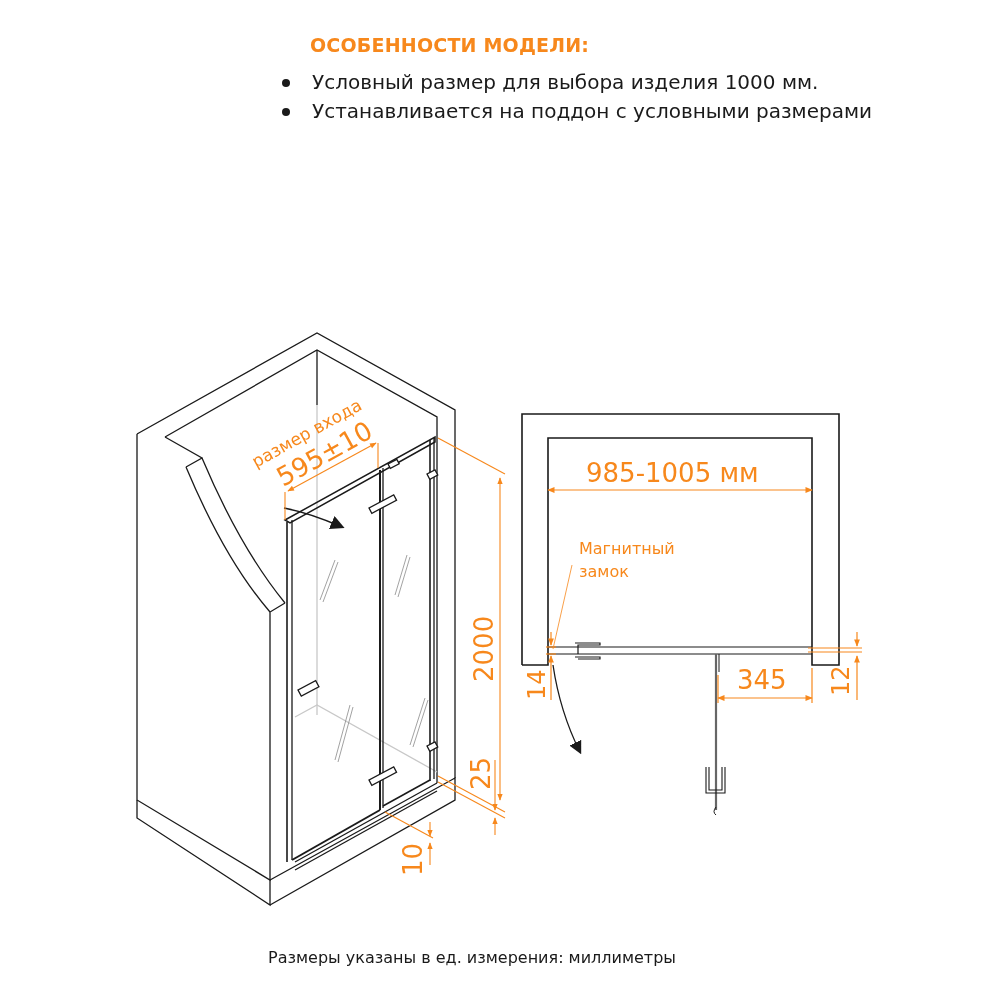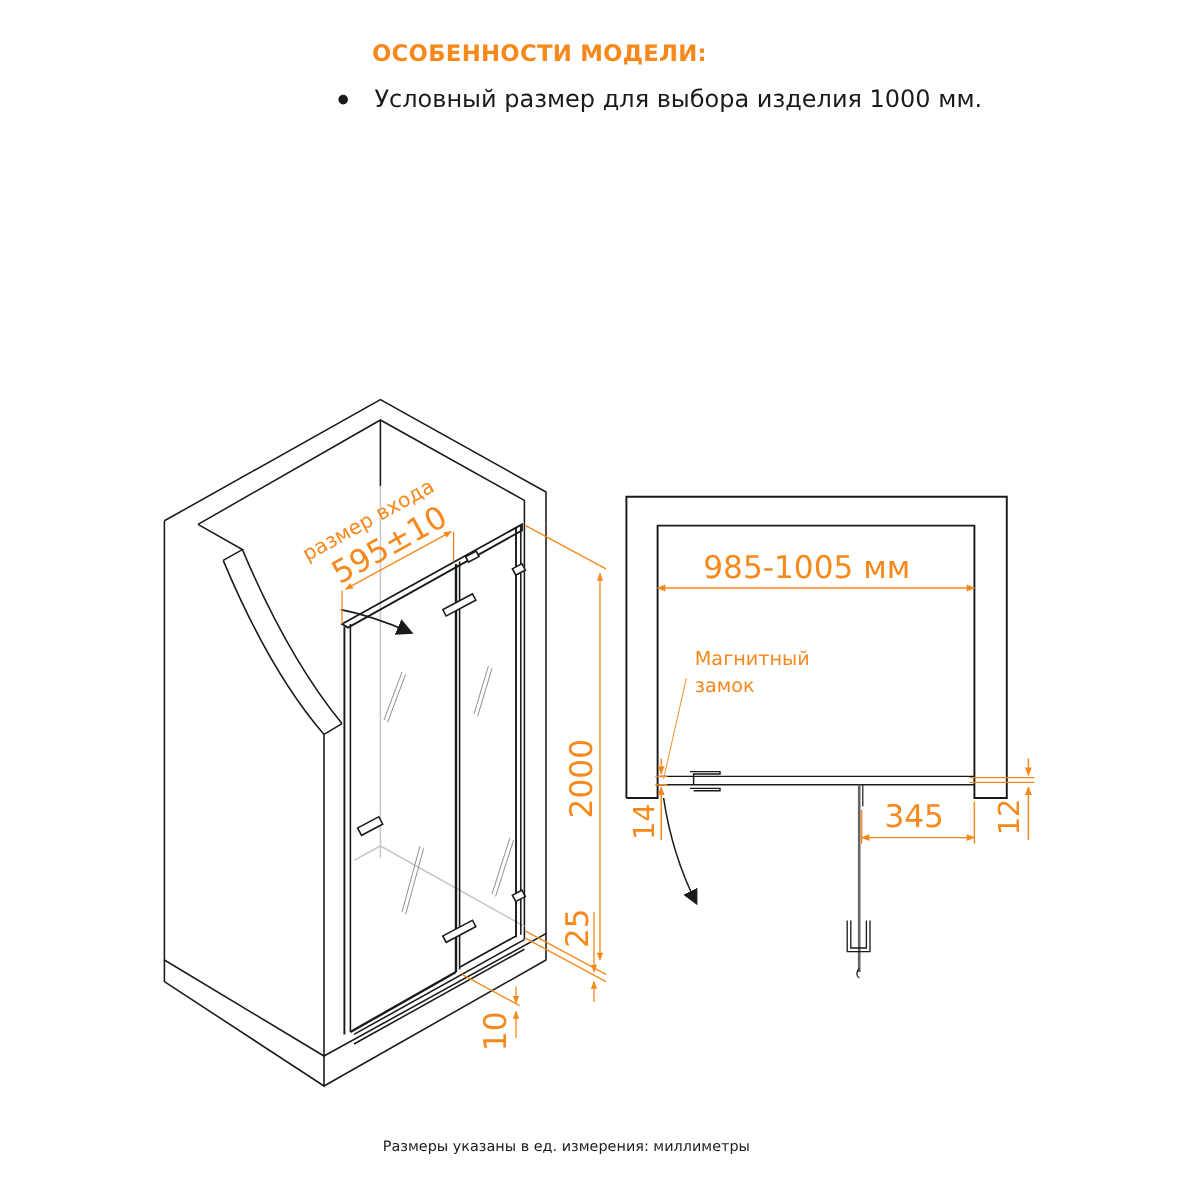--- a/index.html
+++ b/index.html
@@ -7,30 +7,31 @@
          font-family: "DejaVu Sans", "Liberation Sans", sans-serif; color: #1a1a1a; }
   .features { position: absolute; left: 270px; top: 30px; width: 700px; }
   .features-title { position: absolute; left: 40px; top: 4px; font-size: 19px; font-weight: bold;
                     color: #f7881c; letter-spacing: 0.2px; }
   .features-list { position: absolute; left: 0; top: 34px; margin: 4px; padding: 0; list-style: none; }
   .features-list li { position: relative; padding-left: 38px; font-size: 20px; line-height: 28.5px; color: #1a1a1a; }
   .features-list li .bullet { position: absolute; left: 8px; top: 11px; width: 8px; height: 8px;
                               border-radius: 50%; background: #1a1a1a; }
   .drawing { position: absolute; left: 0; top: 0; }
   .footer { position: absolute; left: 0; width: 944px; top: 948px; text-align: center;
-            font-size: 12px; color: #1a1a1a; }
+            font-size: 16px; color: #1a1a1a; }
   svg text { font-family: "DejaVu Sans", "Liberation Sans", sans-serif; }
 </style>
 </head>
 <body>
 
 <div class="features">
   <div class="features-title">ОСОБЕННОСТИ МОДЕЛИ:</div>
   <ul class="features-list">
     <li><span class="bullet"></span><span>Условный размер для выбора изделия 1000 мм.</span></li>
+    <li><span class="bullet"></span><span>Устанавливается на поддон с условными размерами</span></li>
   </ul>
 </div>
 
 <svg class="drawing" width="1000" height="1000" viewBox="0 0 1000 1000">
   <defs>
     <marker id="oarr" viewBox="0 0 10 10" refX="9" refY="5" markerWidth="9" markerHeight="6" orient="auto-start-reverse">
       <path d="M0,1 L10,5 L0,9 Z" fill="#f7881c"></path>
     </marker>
     <marker id="barr" viewBox="0 0 10 10" refX="8" refY="5" markerWidth="10" markerHeight="10" orient="auto">
       <path d="M0,0 L10,5 L0,10 Z" fill="#1a1a1a"></path>

